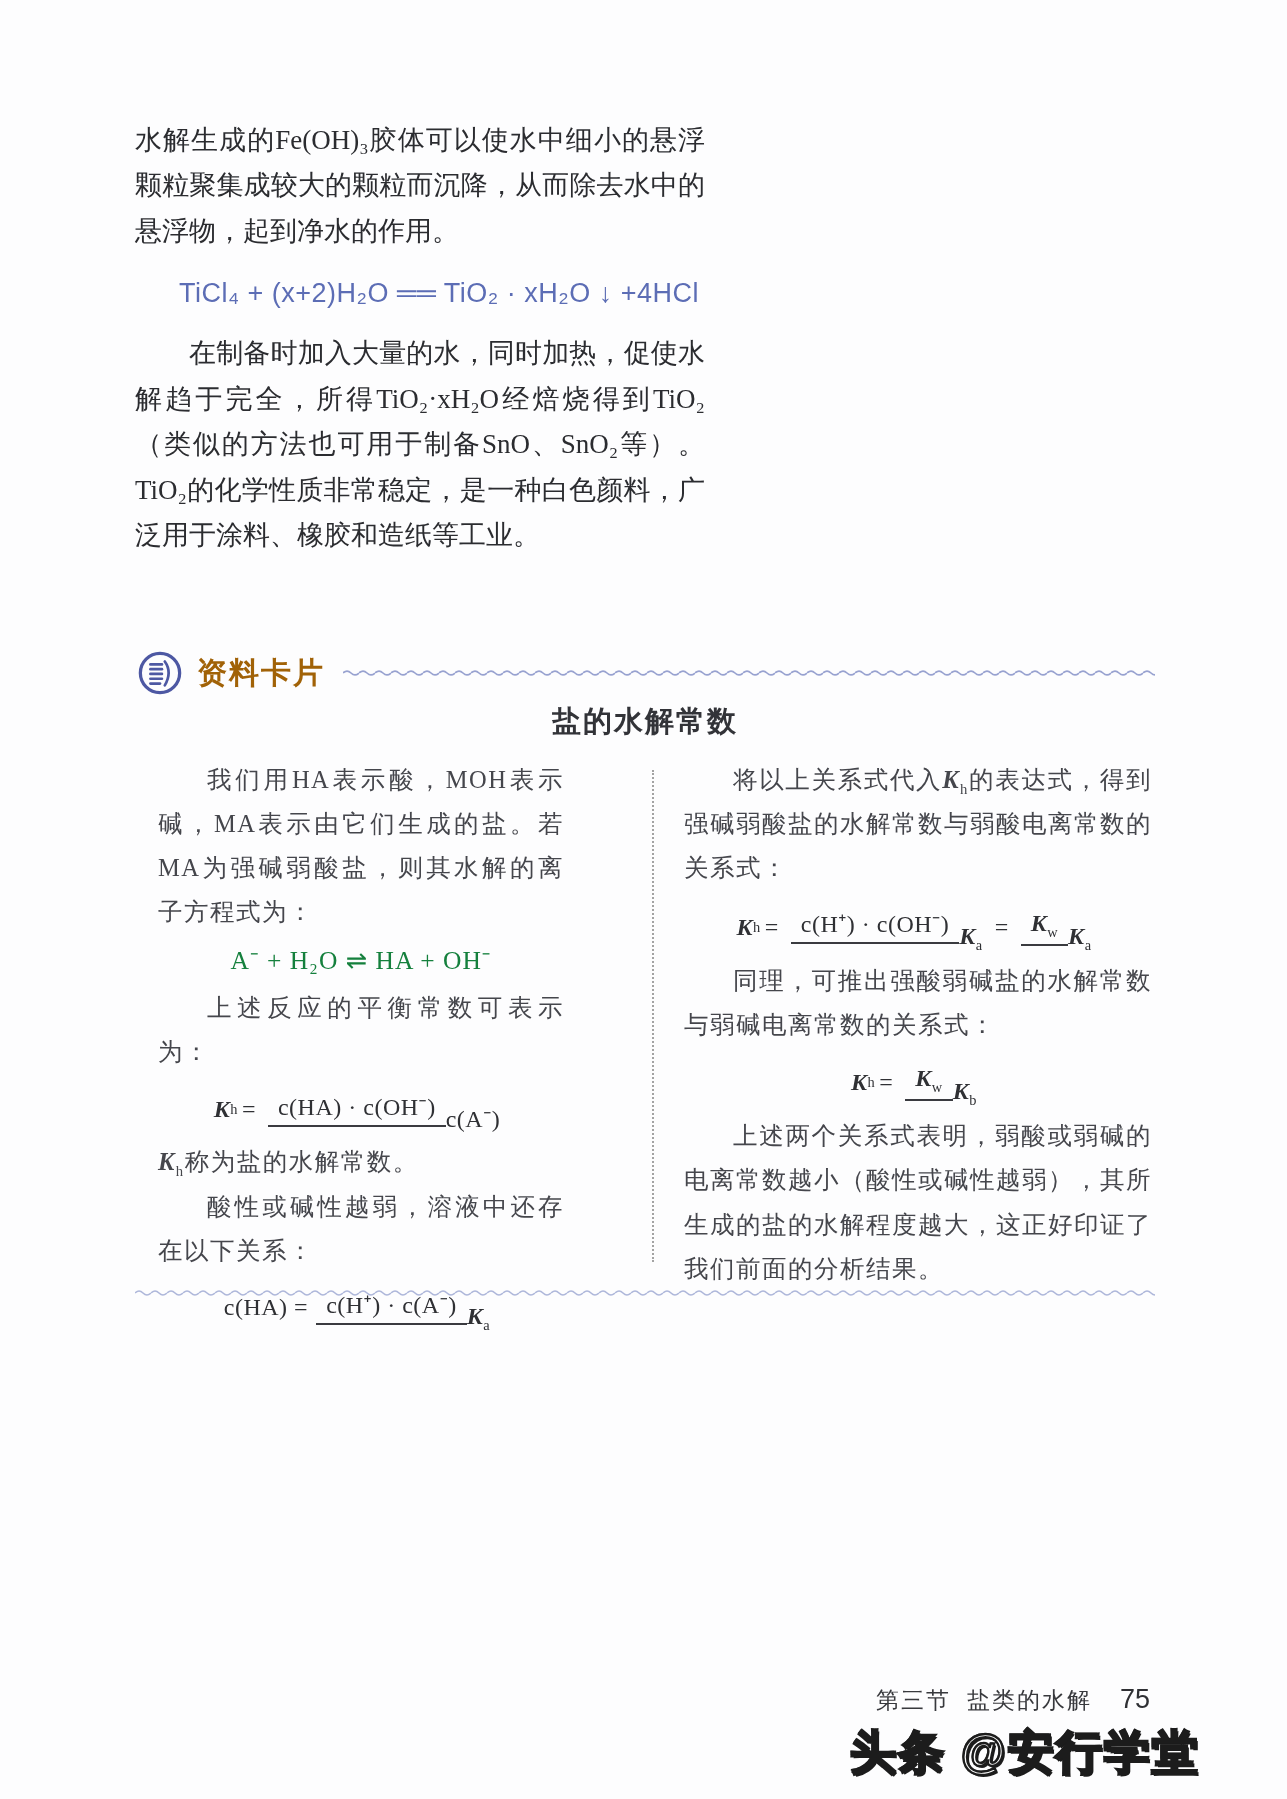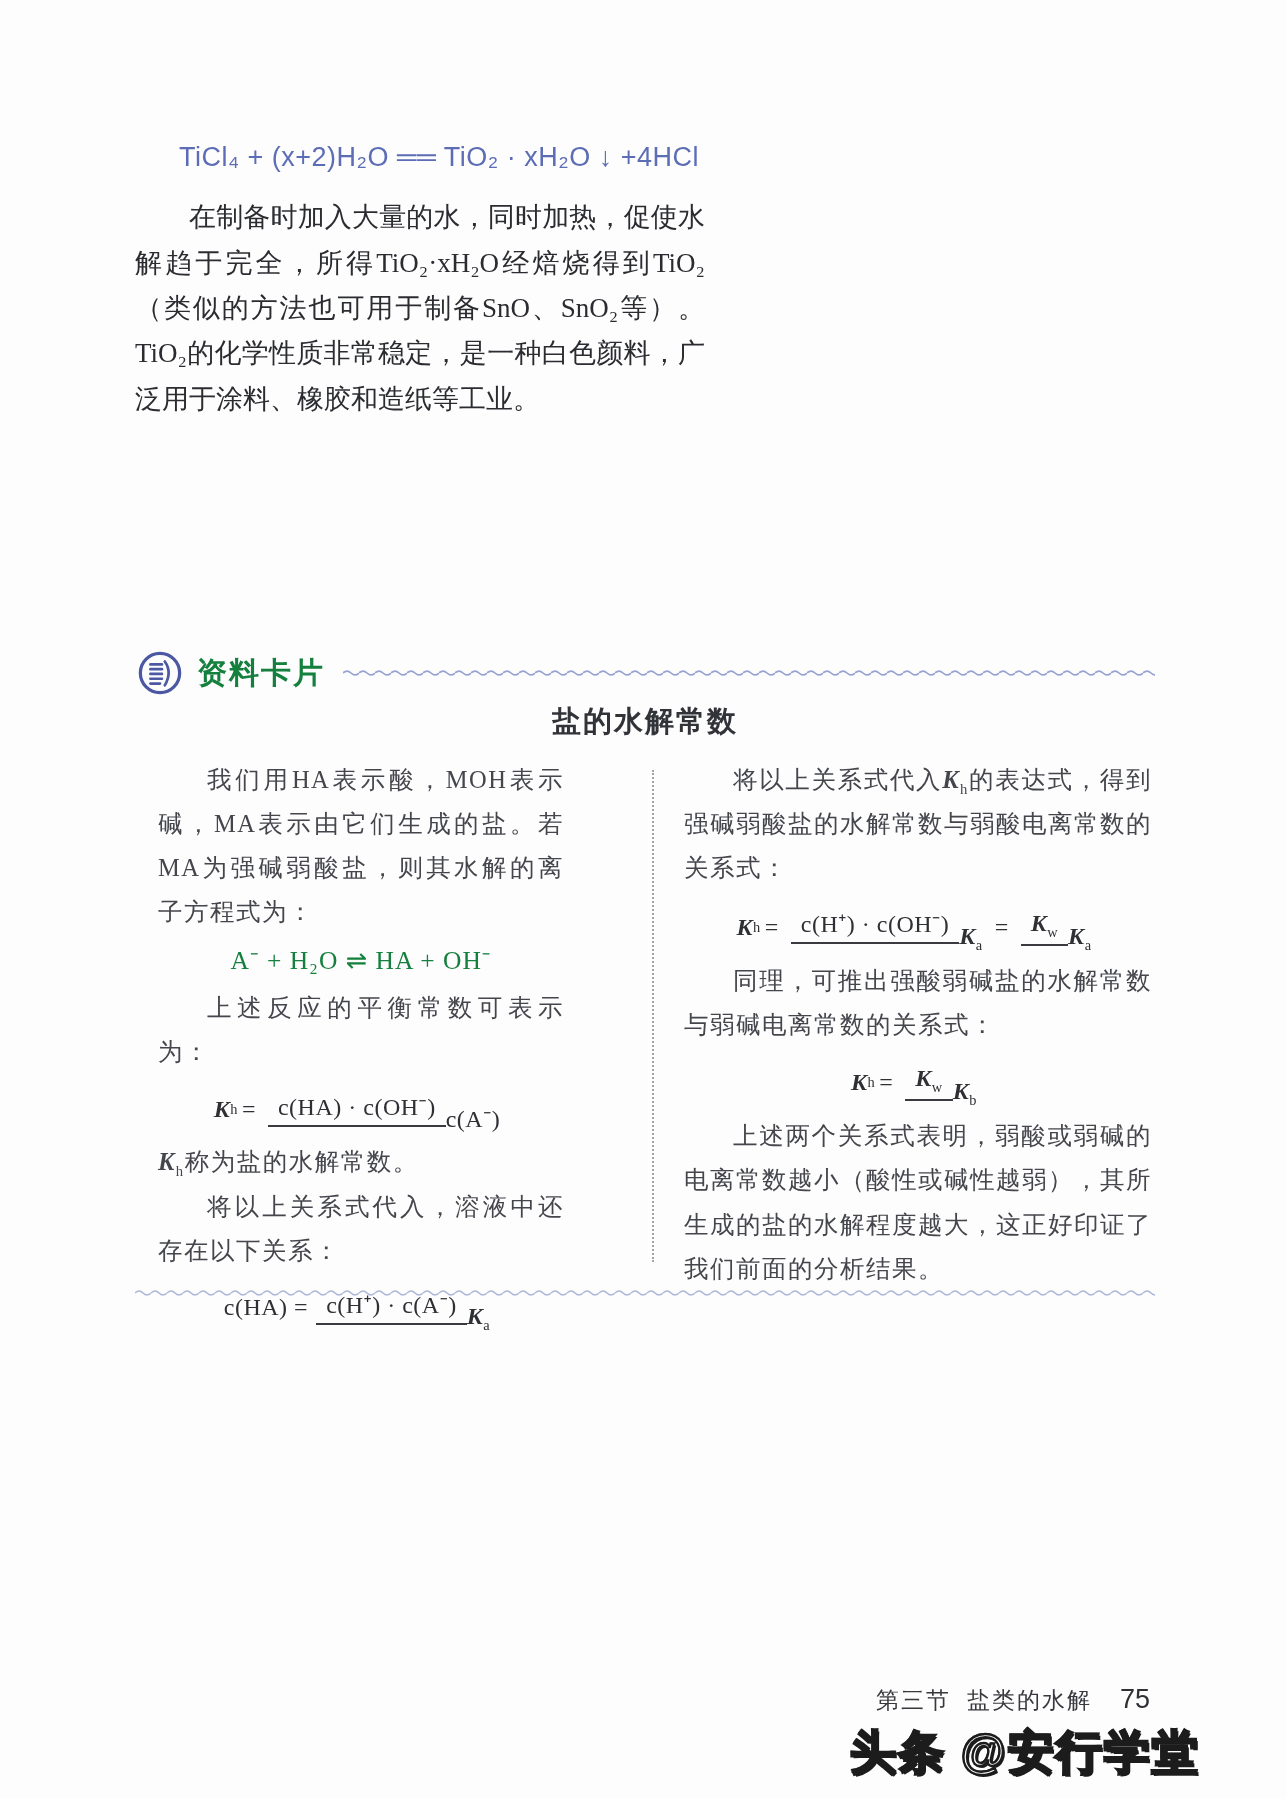--- a/index.html
+++ b/index.html
@@ -23,21 +23,21 @@
   }
   
   .card-header {
     position:absolute; left:137px; top:650px; width:1018px;
     display:flex; align-items:center;
   }
   .card-icon { flex:0 0 auto; width:46px; height:46px; }
   .card-label {
     flex:0 0 auto; margin-left:14px;
     font-family:"Liberation Sans", sans-serif;
-    font-size:30px; font-weight:bold; color:#15803d; letter-spacing:2px;
+    font-size:30px; font-weight:bold; color:#a16207; letter-spacing:2px;
   }
   .card-wave { flex:1 1 auto; margin-left:18px; height:10px; }
   .card-title {
     position:absolute; left:135px; top:702px; width:1020px;
     text-align:center; font-family:"Liberation Sans", sans-serif;
     font-size:29px; font-weight:bold; color:#323338; letter-spacing:2px;
   }
   .card-col {
     position:absolute; top:758px;
     font-size:24.5px; line-height:1.8; letter-spacing:1.5px;
@@ -83,20 +83,21 @@
     text-shadow:2px 2px 0 #1c1c1c, -1px -1px 0 #1c1c1c;
     white-space:nowrap;
   }
 </style>
 </head>
 <body>
 
 <div class="page">
 
   <div class="main-text">
+    <p>水解生成的Fe(OH)₃胶体可以使水中细小的悬浮颗粒聚集成较大的颗粒而沉降，从而除去水中的悬浮物，起到净水的作用。</p>
     <div class="blue-eq">TiCl₄ + (x+2)H₂O ══ TiO₂ · xH₂O ↓ +4HCl</div>
     <p class="p-indent">在制备时加入大量的水，同时加热，促使水解趋于完全，所得TiO₂·xH₂O经焙烧得到TiO₂（类似的方法也可用于制备SnO、SnO₂等）。TiO₂的化学性质非常稳定，是一种白色颜料，广泛用于涂料、橡胶和造纸等工业。</p>
   </div>
 
   <div class="card-header">
     <svg class="card-icon" viewBox="0 0 48 48">
       <circle cx="24" cy="24" r="20.5" fill="none" stroke="#4d58a3" stroke-width="3.4"></circle>
       <g stroke="#4d58a3" stroke-width="2.8" fill="none" stroke-linecap="round">
         <path d="M14 15 h12"></path>
           <path d="M14 20 h12"></path>
@@ -128,21 +129,21 @@
       <span class="kvar">K</span>
         <sub>h</sub>
         <span class="eqsign">=</span>
       <span class="frac">
         <span class="num">c(HA) · c(OH⁻)</span>
         <span class="den">c(A⁻)</span>
       </span>
     </div>
 
     <p><span class="kvar">K</span><sub>h</sub><span>称为盐的水解常数。</span></p>
-    <p class="p-indent">将以上关系式代入，溶液中还存在以下关系：</p>
+    <p class="p-indent">酸性或碱性越弱，溶液中还存在以下关系：</p>
 
     <div class="formula-line m-f2">
       <span>c(HA) =</span>
       <span class="frac">
         <span class="num">c(H⁺) · c(A⁻)</span>
         <span class="den"><span class="kvar">K</span><sub>a</sub></span>
       </span>
     </div>
   </div>
 

